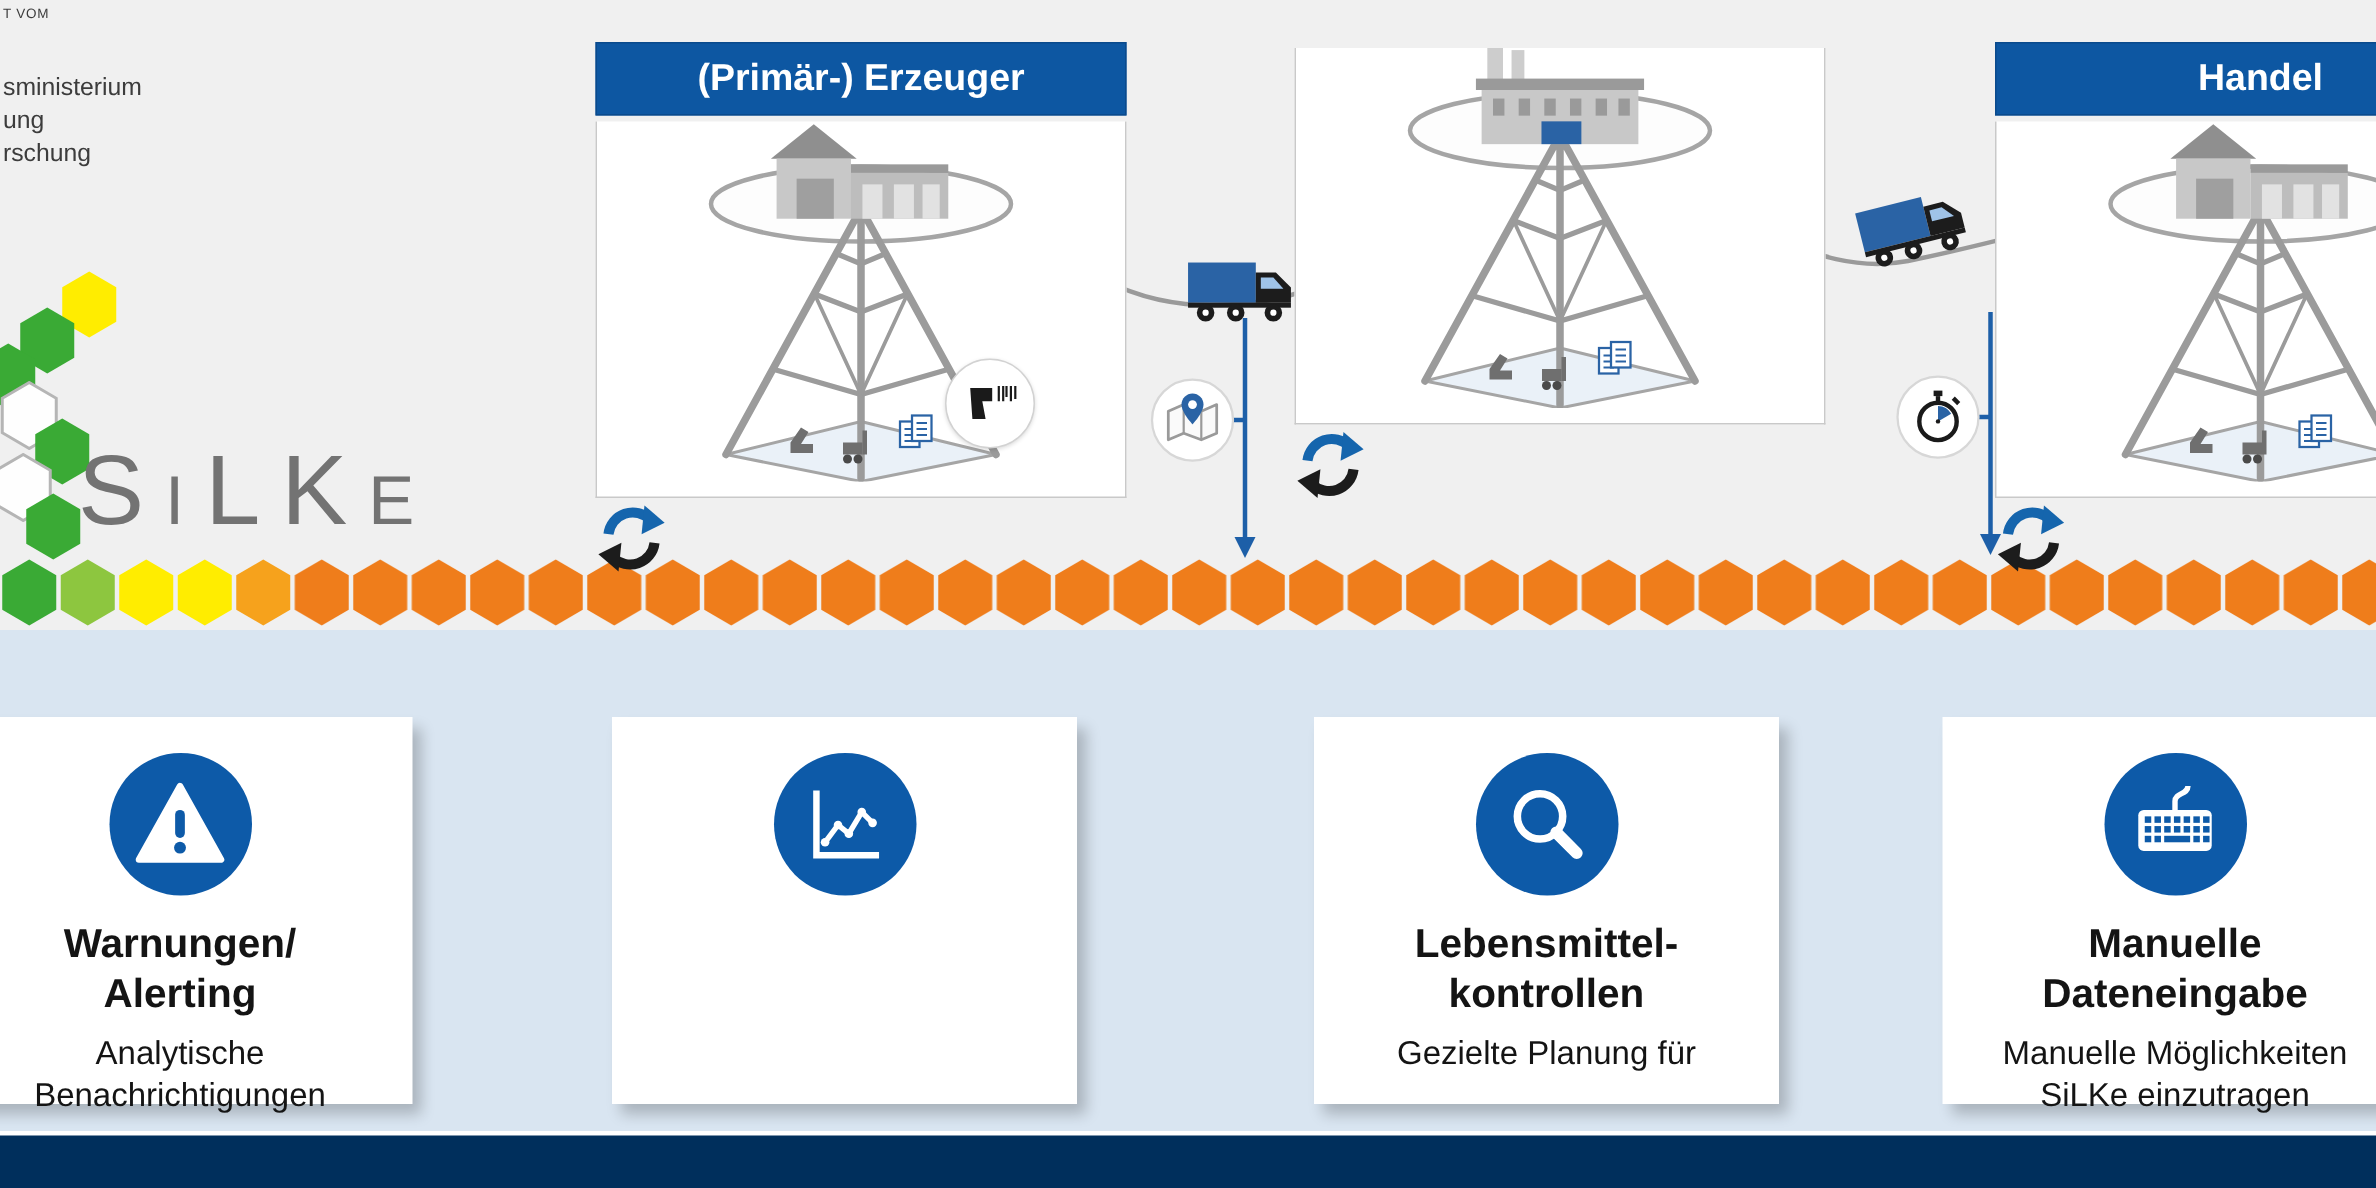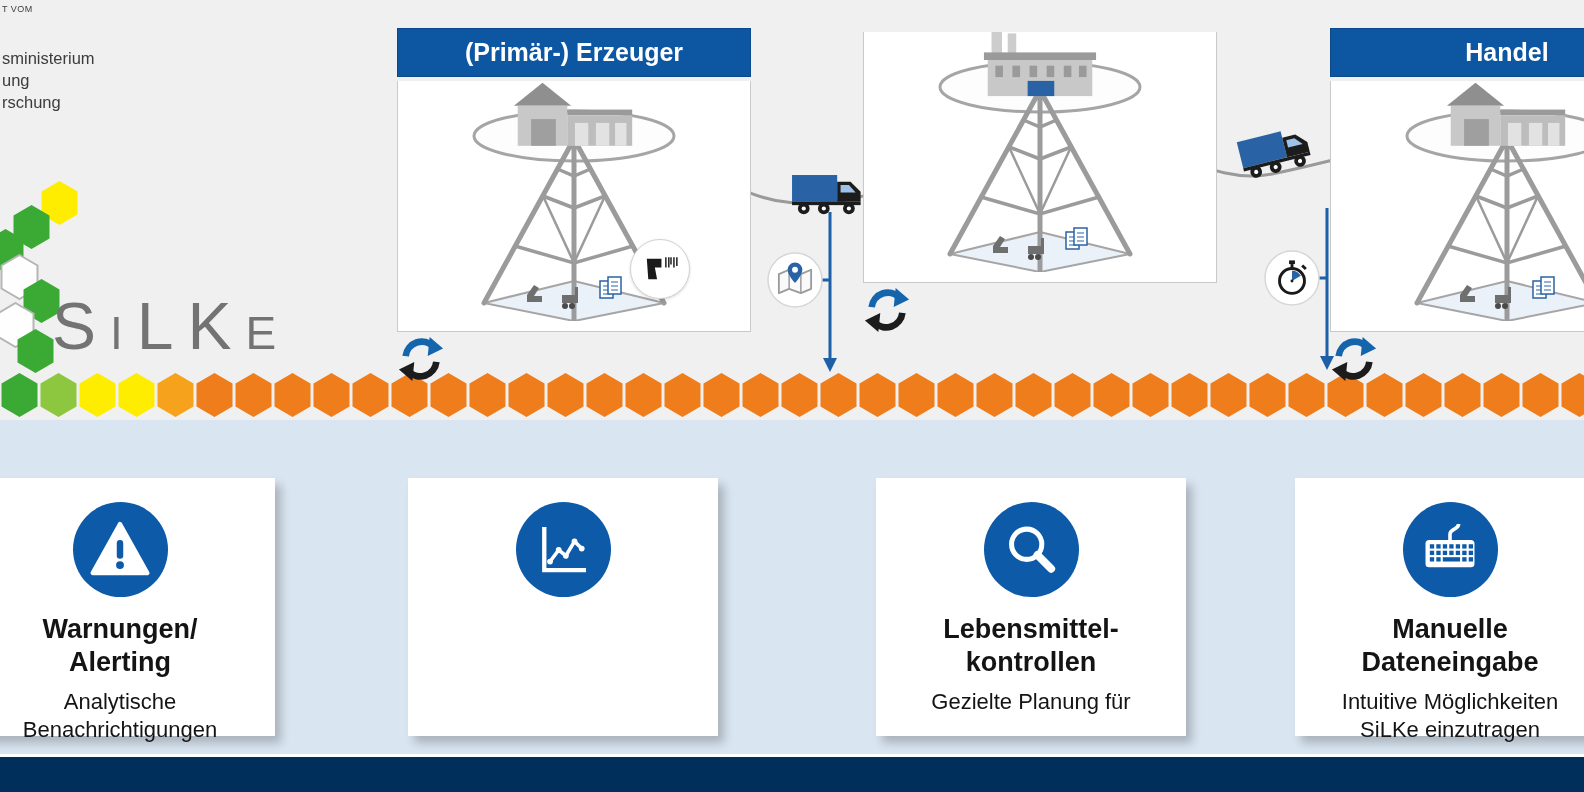--- a/index.html
+++ b/index.html
@@ -340,17 +340,17 @@
     <div class="card-icon">
       <svg viewBox="0 0 100 100">
           <use href="#sym-keyboard"></use>
         </svg>
     </div>
     <div class="card-title">
       <span>Manuelle</span><br>
       <span>Dateneingabe</span>
     </div>
     <div class="card-desc">
-      <span>Intuitive Möglichkeiten</span><br>
+      <span>Manuelle Möglichkeiten</span><br>
       <span>SiLKe einzutragen</span>
     </div>
   </div>
 </div>
 
 </body></html>

